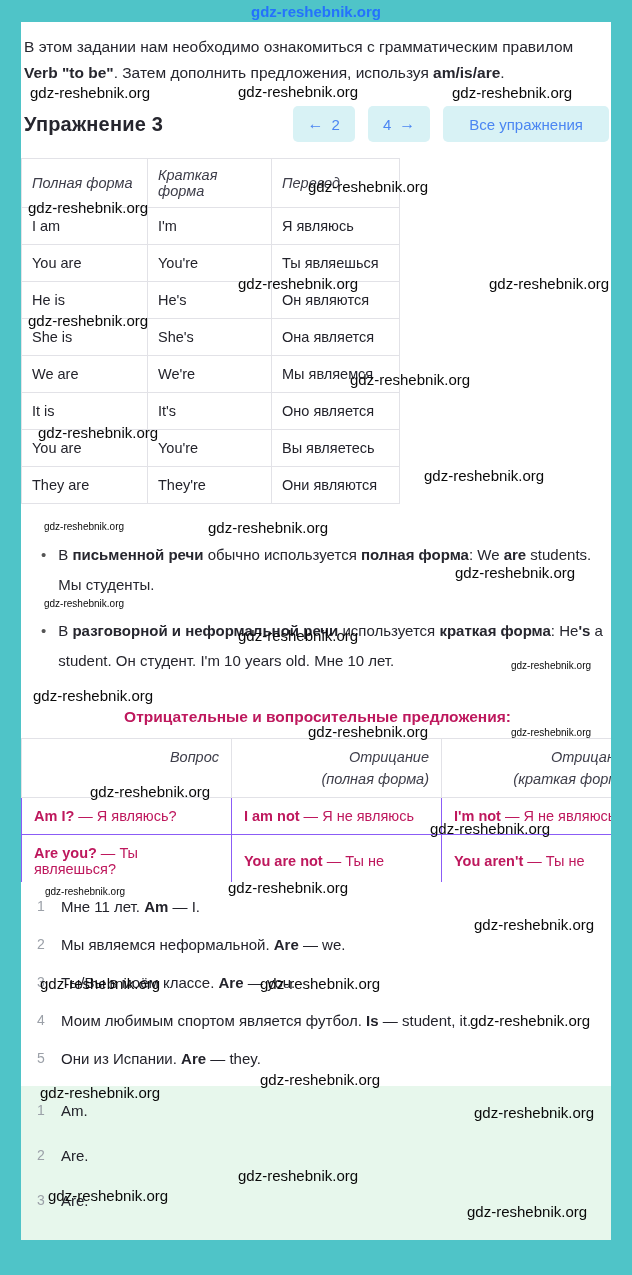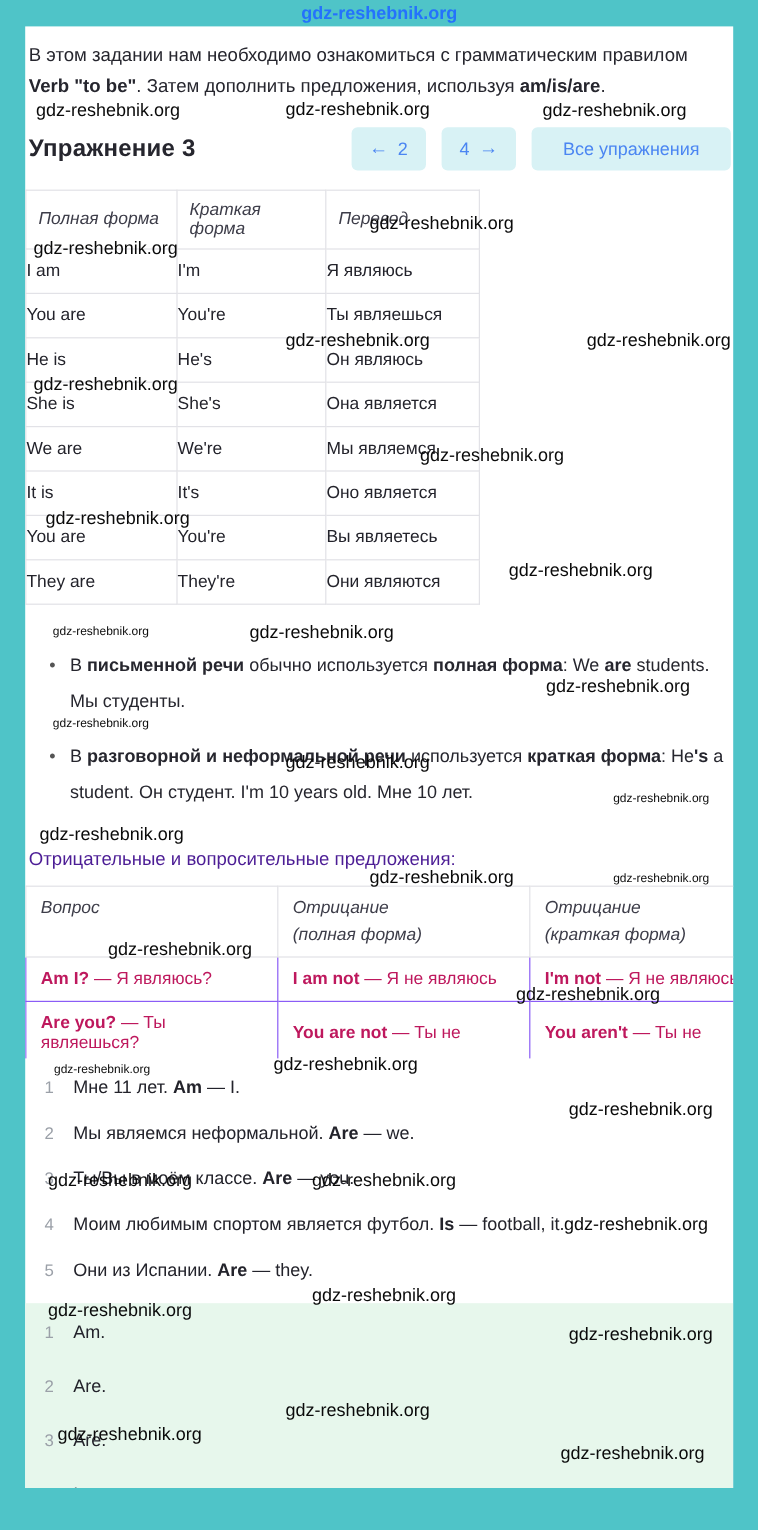--- a/index.html
+++ b/index.html
@@ -33,32 +33,32 @@
   }
   .all-btn { padding: 0 26px; }
   .arrow { font-size: 16px; }
 
   table { border-collapse: collapse; table-layout: fixed; }
   .forms-table { margin-top: 16px; width: 378px; }
   .forms-table th {
     font-style: italic; font-weight: 400; color: #3d3d49; text-align: left;
     padding: 8px 10px; border: 1px solid #e2e2e7; font-size: 14.5px;
   }
-  .forms-table td { padding: 10px 0; border: 1px solid #e2e2e7; font-size: 14.5px; color: #23232b; }
+  .forms-table td { padding: 10px 10px; border: 1px solid #e2e2e7; font-size: 14.5px; color: #23232b; }
 
   .notes { list-style: none; margin: 36px 0 0 0; padding: 0 0 0 20px; }
   .note { display: flex; gap: 12px; font-size: 15px; line-height: 30px; color: #26262e; }
   .note + .note { margin-top: 16px; }
   .bullet { color: #555; }
 
-  .neg-heading { margin: 32px 0 0 3px; font-size: 15.5px; font-weight: 400; color: #4c1d95; }
+  .neg-heading { margin: 32px 0 0 3px; font-size: 15.5px; font-weight: 700; color: #be185d; text-align: center; }
 
   .neg-table { margin-top: 12px; width: 622px; }
   .neg-table th {
-    font-style: italic; font-weight: 400; color: #3d3d49; text-align: left;
+    font-style: italic; font-weight: 400; color: #3d3d49; text-align: right;
     padding: 7px 12px; border: 1px solid #e2e2e7; font-size: 14.5px;
     white-space: pre-line; vertical-align: top; line-height: 22px;
   }
   .neg-table td { padding: 10px 12px; border: 1px solid #8b5cf6; font-size: 14.5px; color: #be185d; }
   .neg-table tbody tr:last-child td { border-bottom: none; padding-bottom: 5px; }
 
   .questions { list-style: none; margin: 14px 0 0 0; padding: 0; }
   .q-item { display: flex; gap: 14px; margin-bottom: 17px; font-size: 15px; color: #23232b; line-height: 21px; padding-left: 16px; }
   .num { color: #9ba0a8; font-size: 14px; min-width: 10px; }
 
@@ -115,21 +115,21 @@
           <td>Я являюсь</td>
         </tr>
         <tr>
           <td>You are</td>
           <td>You're</td>
           <td>Ты являешься</td>
         </tr>
         <tr>
           <td>He is</td>
           <td>He's</td>
-          <td>Он являюсь</td>
+          <td>Он являются</td>
         </tr>
         <tr>
           <td>She is</td>
           <td>She's</td>
           <td>Она является</td>
         </tr>
         <tr>
           <td>We are</td>
           <td>We're</td>
           <td>Мы являемся</td>
@@ -202,21 +202,21 @@
       <li class="q-item">
         <span class="num">2</span>
         <span><span>Мы являемся неформальной. </span><span class="b">Are</span><span> — we.</span></span>
       </li>
       <li class="q-item">
         <span class="num">3</span>
         <span><span>Ты/Вы в моём классе. </span><span class="b">Are</span><span> — you.</span></span>
       </li>
       <li class="q-item">
         <span class="num">4</span>
-        <span><span>Моим любимым спортом является футбол. </span><span class="b">Is</span><span> — football, it.</span></span>
+        <span><span>Моим любимым спортом является футбол. </span><span class="b">Is</span><span> — student, it.</span></span>
       </li>
       <li class="q-item">
         <span class="num">5</span>
         <span><span>Они из Испании. </span><span class="b">Are</span><span> — they.</span></span>
       </li>
     </ol>
 
   <div class="answers-section">
     <ol class="answers" id="answers-list">
         <li class="a-item">

